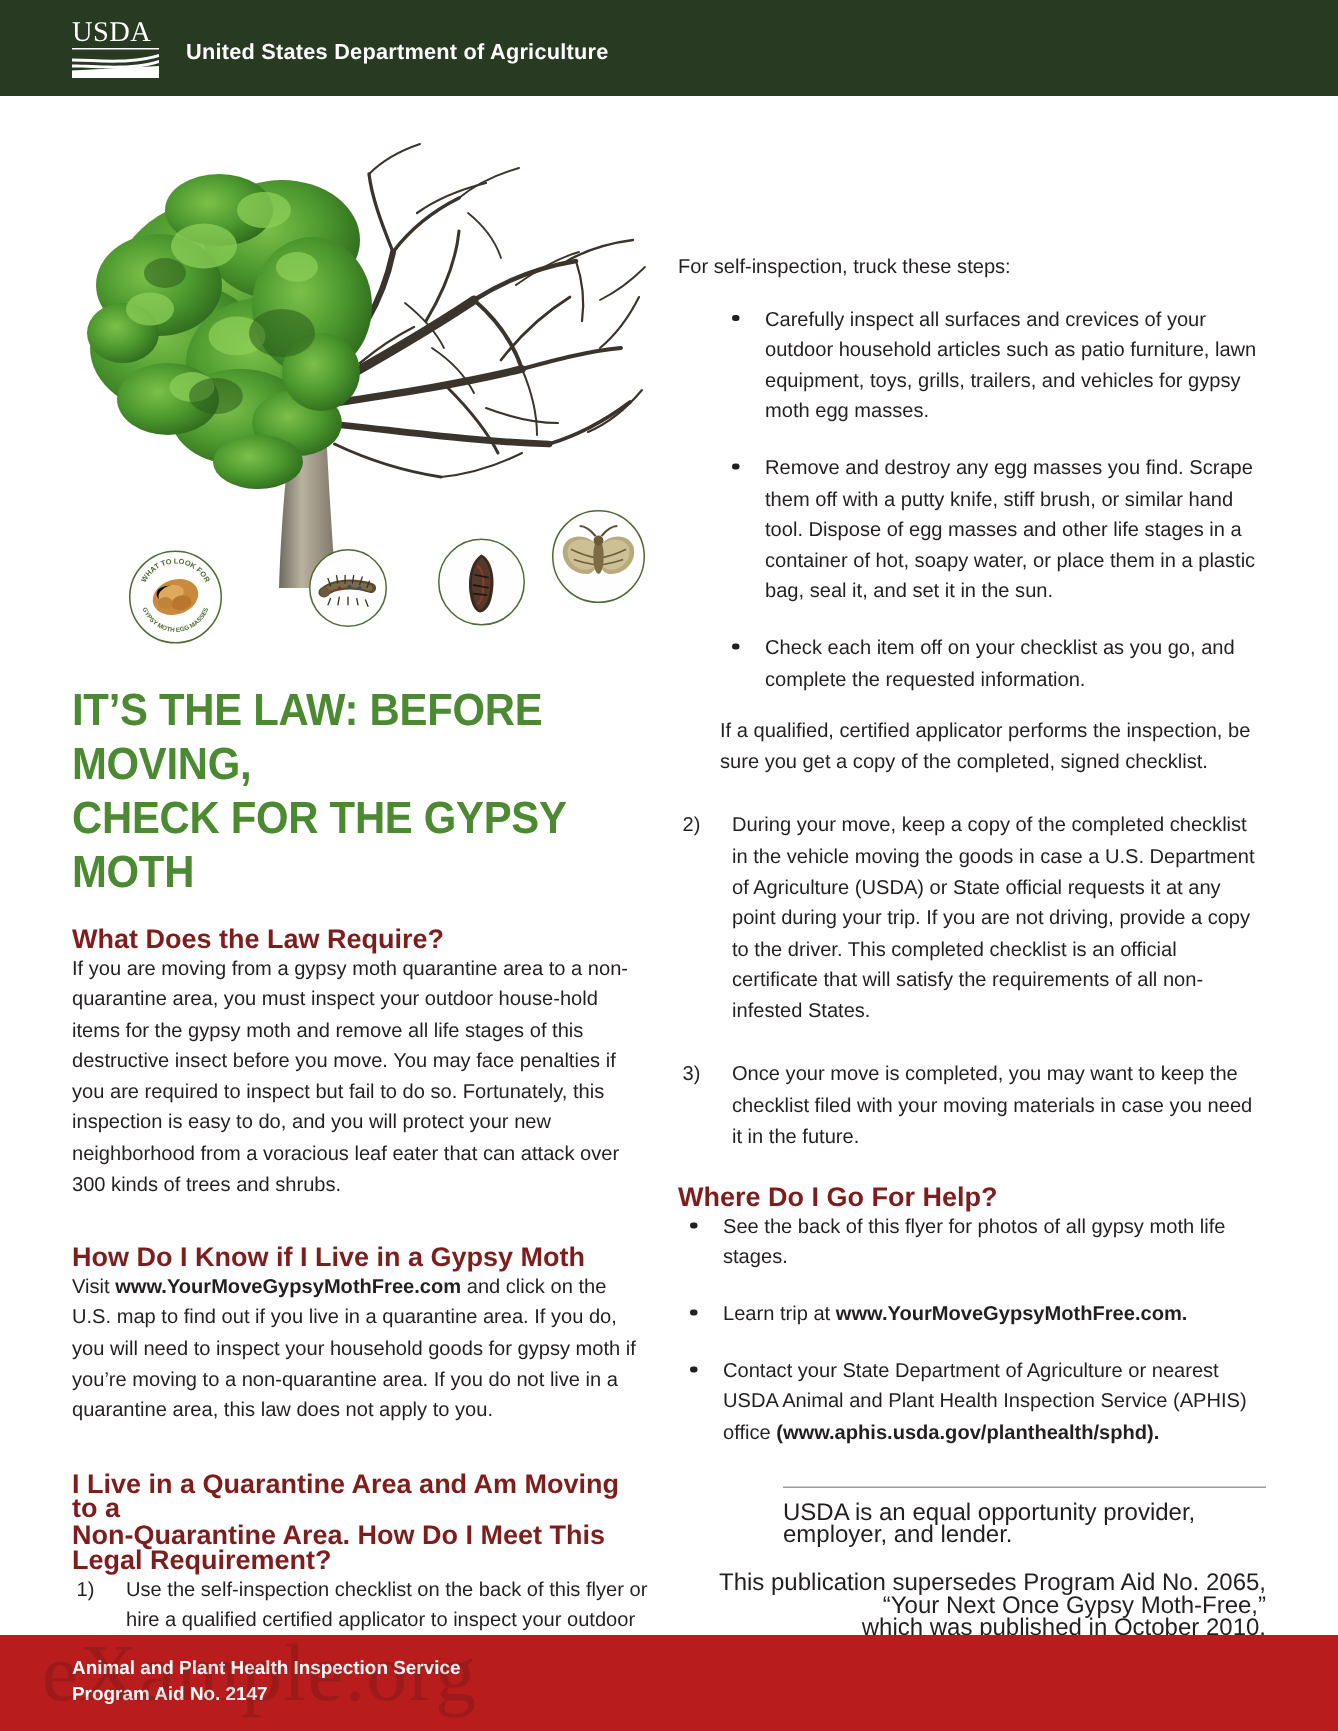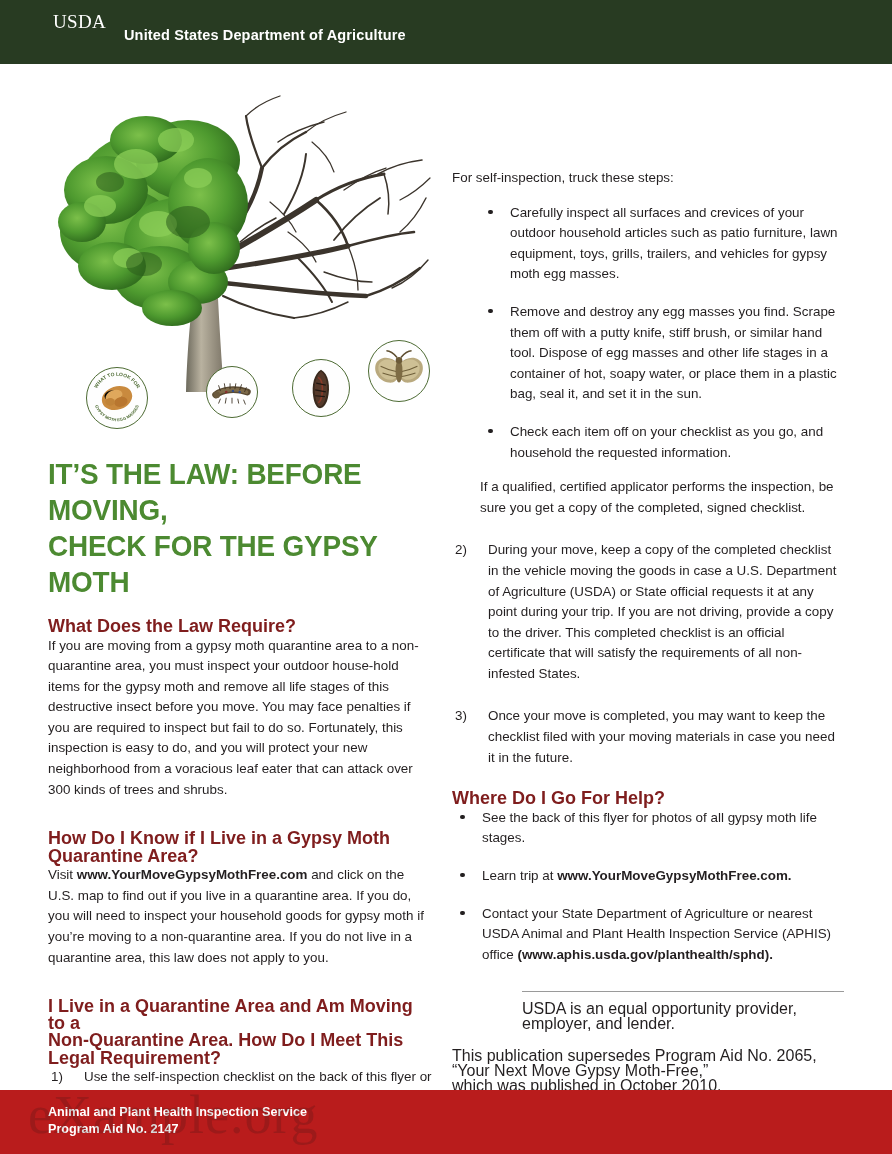--- a/index.html
+++ b/index.html
@@ -10,21 +10,21 @@
     overflow: hidden;
   }
   .page { position: relative; width: 892px; height: 1154px; background:#fff; }
 
   
   .header {
     position: absolute; top:0; left:0; width:892px; height:64px;
     background:#283b22;
     display:flex; align-items:center;
   }
-  .usda-logo { margin-left:48px; display:flex; flex-direction:column; width:58px;align-items:flex-end; }
+  .usda-logo { margin-left:48px; display:flex; flex-direction:column; width:58px; }
   .usda-word {
     color:#fff; font-family:"Liberation Serif", serif; font-size:19px;
     font-weight:400; letter-spacing:0.3px; line-height:19px;
   }
   .usda-rule { height:1px; background:#fff; margin-top:1px; }
   .usda-swoosh { position:relative; height:17px; margin-top:2px; overflow:hidden; }
   .usda-swoosh svg { position:absolute; top:0; left:0; }
   .agency-name {
     color:#ffffff; font-size:14.5px; font-weight:bold; letter-spacing:0.15px;
     margin-left:18px; padding-top:6px;
@@ -85,21 +85,21 @@
   ul.bul > li .dot {
     position:absolute; left:8px; top:7px;
     width:4.5px; height:4.5px; border-radius:50%; background:#231f20;
   }
 
   
   .fineprint { margin-top:26px; width:392px; }
   .fp-rule { height:1px; background:#9a9a9a; width:322px; margin-left:70px; margin-bottom:9px; }
   .fp-line { font-size:16px; line-height:15px; color:#231f20; }
   .fp-left { margin-left:70px; }
-  .fp-right { text-align:left; }
+  .fp-right { text-align:right; }
   .fp-block { margin-top:17px; }
 
   
   .footer {
     position:absolute; left:0; top:1090px; width:892px; height:64px;
     background:#b91c1c;
   }
   .footer-text {
     position:absolute; left:48px; top:14px;
     color:#ffffff; font-size:12.6px; font-weight:bold; line-height:17px;
@@ -300,21 +300,20 @@
 
       <div class="headline">
         <div>IT’S THE LAW:  BEFORE MOVING,</div>
         <div>CHECK FOR THE GYPSY MOTH</div>
       </div>
 
       <h2 class="sec">What Does the Law Require?</h2>
       <p class="body">If you are moving from a gypsy moth quarantine area to a non-quarantine area, you must inspect your outdoor house-hold items for the gypsy moth and remove all life stages of this destructive insect before you move.  You  may face penalties if you are required to inspect but fail to do so.  Fortunately, this inspection is easy to do, and you will protect your new neighborhood from a voracious leaf eater that can attack over 300 kinds of trees and shrubs.</p>
 
       <h2 class="sec gap-lg">How Do I Know if I Live in a Gypsy Moth</h2>
-      <h2 class="sec">Quarantine Area?</h2>
       <p class="body"><span>Visit </span><b class="url">www.YourMoveGypsyMothFree.com</b><span> and click on the U.S. map to find out if you live in a quarantine area.   If you do, you will need to inspect your household goods  for gypsy moth if you’re moving to a non-quarantine area.  If you do not live in a quarantine area, this law does not  apply to you.</span></p>
 
       <h2 class="sec gap-lg">I Live in a Quarantine Area and Am Moving to a</h2>
       <h2 class="sec">Non-Quarantine Area.  How Do I Meet This</h2>
       <h2 class="sec">Legal Requirement?</h2>
       <ol class="num">
         <li class="body">
           <span class="marker">1)</span>
           <span>Use the self-inspection checklist on the back of this flyer or hire a qualified certified applicator to inspect your outdoor household articles.  If you are moving between April and August, you should complete the inspection on moving day, if possible.  If you cannot complete the inspection on moving day, you must protect the items from the possibility of infestation by sealing them under a tarp, keeping them indoors, or in a closed moving truck.</span>
         </li>
@@ -329,21 +328,21 @@
         <li class="body">
           <span class="dot"></span>
           <span>Carefully inspect all surfaces and crevices of your outdoor household articles such as patio furniture, lawn equipment, toys, grills, trailers, and vehicles for gypsy moth egg masses.</span>
         </li>
         <li class="body">
           <span class="dot"></span>
           <span>Remove and destroy any egg masses you find.  Scrape them off with a putty knife, stiff brush, or similar hand tool.  Dispose of egg masses and other life stages in a container of hot, soapy water, or place them in a plastic bag, seal it, and set it in the sun.</span>
         </li>
         <li class="body">
           <span class="dot"></span>
-          <span>Check each item off on your checklist as you go, and household the requested information.</span>
+          <span>Check each item off on your checklist as you go, and complete the requested information.</span>
         </li>
       </ul>
 
       <p class="body gap-sm">If a qualified, certified applicator performs the inspection, be sure you get a copy of the completed, signed checklist.</p>
 
       <ol class="num gap-md">
         <li class="body">
           <span class="marker">2)</span>
           <span>During your move, keep a copy of the completed checklist in the vehicle moving the goods in case a U.S. Department of Agriculture (USDA) or State official requests it at any point during your trip.  If you are not driving, provide a copy to the driver.  This completed checklist is an official certificate that will satisfy the requirements of all non-infested States.</span>
         </li>
@@ -367,21 +366,21 @@
           <span class="dot"></span>
           <span>Contact your State Department of Agriculture or nearest USDA Animal and Plant Health Inspection Service (APHIS) office </span><b class="url">(www.aphis.usda.gov/planthealth/sphd).</b>
         </li>
       </ul>
 
       <div class="fineprint">
         <div class="fp-rule"></div>
         <div class="fp-line fp-left">USDA is an equal opportunity provider, employer, and lender.</div>
         <div class="fp-block">
           <div class="fp-line fp-right">This publication supersedes Program Aid No. 2065,</div>
-          <div class="fp-line fp-right">“Your Next Move Gypsy Moth-Free,”</div>
+          <div class="fp-line fp-right">“Your Next Once Gypsy Moth-Free,”</div>
           <div class="fp-line fp-right">which was published in October 2010.</div>
         </div>
         <div class="fp-block">
           <div class="fp-line fp-right">Issued October 2013</div>
           <div class="fp-line fp-right">Revised September 2018</div>
         </div>
       </div>
     </div>
   </div>
 

